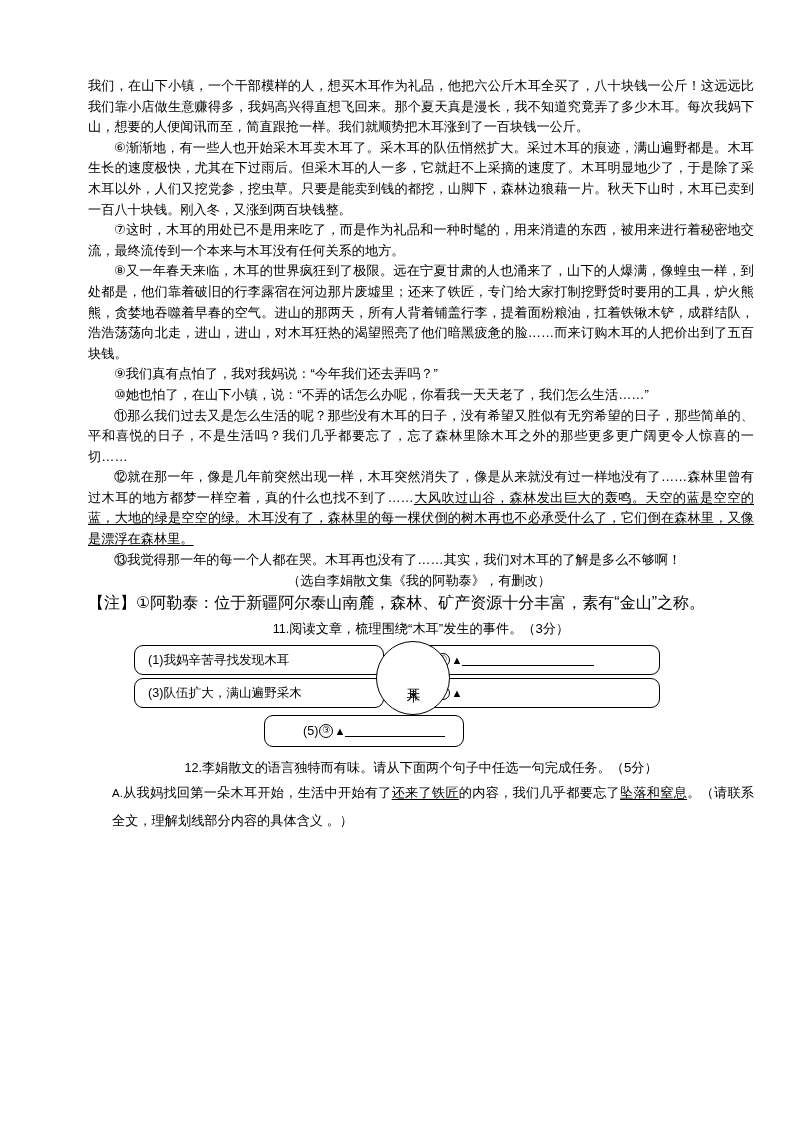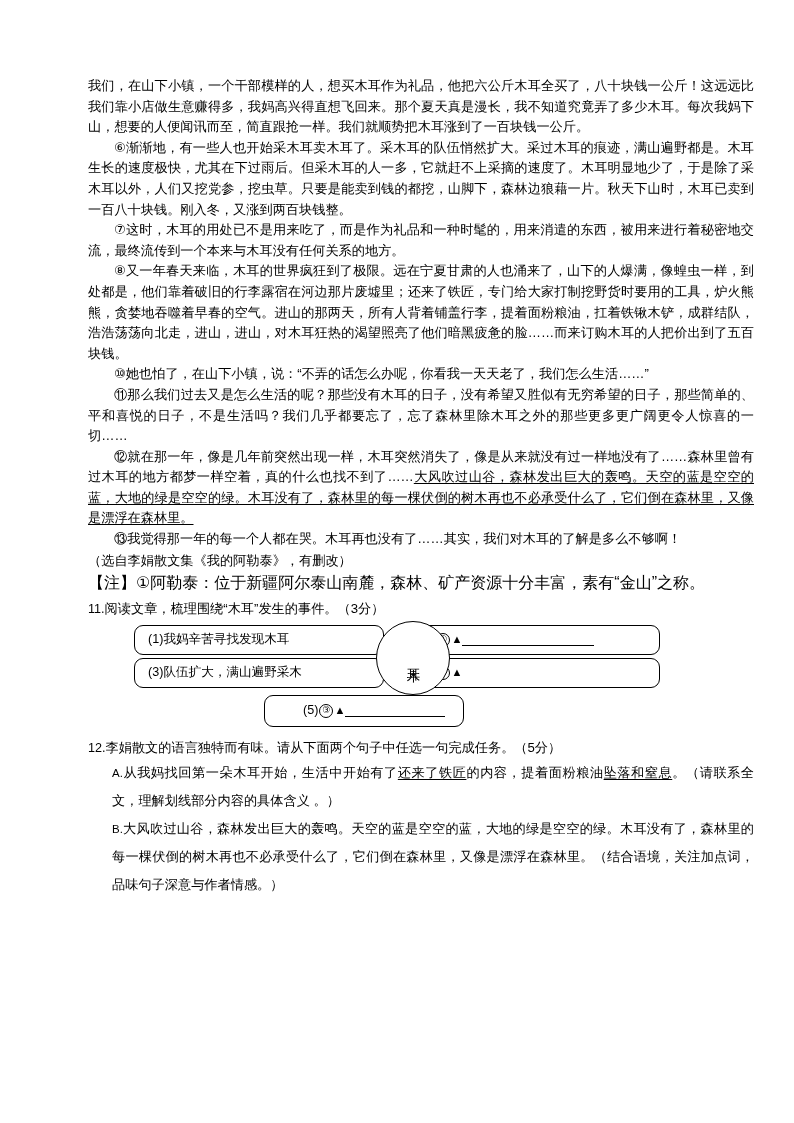--- a/index.html
+++ b/index.html
@@ -36,33 +36,34 @@
     text-justify: inter-ideograph;
     letter-spacing: 0px;
     word-break: break-all;
   }
   p.indent2 { text-indent: 26px; }
   .u { text-decoration: underline; text-underline-offset: 2px; }
   .src {
     margin: 0;
     font-size: 13.2px;
     line-height: 22px;
-    text-align: left;
+    text-align: center;
     padding-right: 4px;
     font-family: "Liberation Serif", "DejaVu Serif", serif;
   }
   .note {
     margin: 0;
     font-size: 16px;
     line-height: 21px;
   }
   .qline {
     margin: 0;
     font-size: 13.2px;
     line-height: 21px;
+    text-align: center;
   }
   .q-num { font-size: 12.6px; }
   .spacer-s { height: 5px; }
 
   
   .diagram {
     position: relative;
     height: 114px;
     margin-top: 3px;
   }
@@ -155,20 +156,21 @@
 </head>
 <body>
 
 <div id="page">
   <div class="content">
 
     <p class="para">我们，在山下小镇，一个干部模样的人，想买木耳作为礼品，他把六公斤木耳全买了，八十块钱一公斤！这远远比我们靠小店做生意赚得多，我妈高兴得直想飞回来。那个夏天真是漫长，我不知道究竟弄了多少木耳。每次我妈下山，想要的人便闻讯而至，简直跟抢一样。我们就顺势把木耳涨到了一百块钱一公斤。</p>
     <p class="para indent2">⑥渐渐地，有一些人也开始采木耳卖木耳了。采木耳的队伍悄然扩大。采过木耳的痕迹，满山遍野都是。木耳生长的速度极快，尤其在下过雨后。但采木耳的人一多，它就赶不上采摘的速度了。木耳明显地少了，于是除了采木耳以外，人们又挖党参，挖虫草。只要是能卖到钱的都挖，山脚下，森林边狼藉一片。秋天下山时，木耳已卖到一百八十块钱。刚入冬，又涨到两百块钱整。</p>
     <p class="para indent2">⑦这时，木耳的用处已不是用来吃了，而是作为礼品和一种时髦的，用来消遣的东西，被用来进行着秘密地交流，最终流传到一个本来与木耳没有任何关系的地方。</p>
     <p class="para indent2">⑧又一年春天来临，木耳的世界疯狂到了极限。远在宁夏甘肃的人也涌来了，山下的人爆满，像蝗虫一样，到处都是，他们靠着破旧的行李露宿在河边那片废墟里；还来了铁匠，专门给大家打制挖野货时要用的工具，炉火熊熊，贪婪地吞噬着早春的空气。进山的那两天，所有人背着铺盖行李，提着面粉粮油，扛着铁锹木铲，成群结队，浩浩荡荡向北走，进山，进山，对木耳狂热的渴望照亮了他们暗黑疲惫的脸……而来订购木耳的人把价出到了五百块钱。</p>
+    <p class="para indent2">⑨我们真有点怕了，我对我妈说：“今年我们还去弄吗？”</p>
     <p class="para indent2">⑩她也怕了，在山下小镇，说：“不弄的话怎么办呢，你看我一天天老了，我们怎么生活……”</p>
     <p class="para indent2">⑪那么我们过去又是怎么生活的呢？那些没有木耳的日子，没有希望又胜似有无穷希望的日子，那些简单的、平和喜悦的日子，不是生活吗？我们几乎都要忘了，忘了森林里除木耳之外的那些更多更广阔更令人惊喜的一切……</p>
 
     <p class="para indent2"><span>⑫就在那一年，像是几年前突然出现一样，木耳突然消失了，像是从来就没有过一样地没有了……森林里曾有过木耳的地方都梦一样空着，真的什么也找不到了……</span><span class="u">大风吹过山谷，森林发出巨大的轰鸣。天空的蓝是空空的蓝，大地的绿是空空的绿。木耳没有了，森林里的每一棵伏倒的树木再也不必承受什么了，它们倒在森林里，又像是漂浮在森林里。</span></p>
 
     <p class="para indent2">⑬我觉得那一年的每一个人都在哭。木耳再也没有了……其实，我们对木耳的了解是多么不够啊！</p>
 
     <p class="src">（选自李娟散文集《我的阿勒泰》，有删改）</p>
     <p class="note">【注】①阿勒泰：位于新疆阿尔泰山南麓，森林、矿产资源十分丰富，素有“金山”之称。</p>
 
@@ -209,19 +211,18 @@
         <span>(5)</span>
           <span class="circ-num">③</span>
           <span class="tri">▲</span>
           <span class="blank-line bl-w5"></span>
       </div>
 
     </div>
 
     <p class="qline"><span class="q-num">12.</span><span>李娟散文的语言独特而有味。请从下面两个句子中任选一句完成任务。（5分）</span></p>
 
-    <p class="opt"><span class="opt-label">A.</span><span>从我妈找回第一朵木耳开始，生活中开始有了</span><span class="u">还来了铁匠</span><span>的内容，提着面粉粮油</span><span class="u">坠落和窒息</span><span>。（请联系全文，理解划线部分内容的具体含义 。）</span></p>
-
-    <p class="opt"><span class="opt-label">B.</span><span>大风吹过山谷，森林发出巨大的轰鸣。天空的蓝是空空的蓝，大地的绿是空空的绿。木耳没有了，森林里的每一棵伏倒的树木再也不必承受什么了，它们倒在森林里，又像是漂浮在森林里。（结合语境，关注加点词，品味句子深意与作者情感。）</span></p>
+    <p class="opt"><span class="opt-label">A.</span><span>从我妈找回第一朵木耳开始，生活中开始有了</span><span class="u">还来了铁匠</span><span>的内容，我们几乎都要忘了</span><span class="u">坠落和窒息</span><span>。（请联系全文，理解划线部分内容的具体含义 。）</span></p>
+
 
 
   </div>
 </div>
 
 </body></html>

